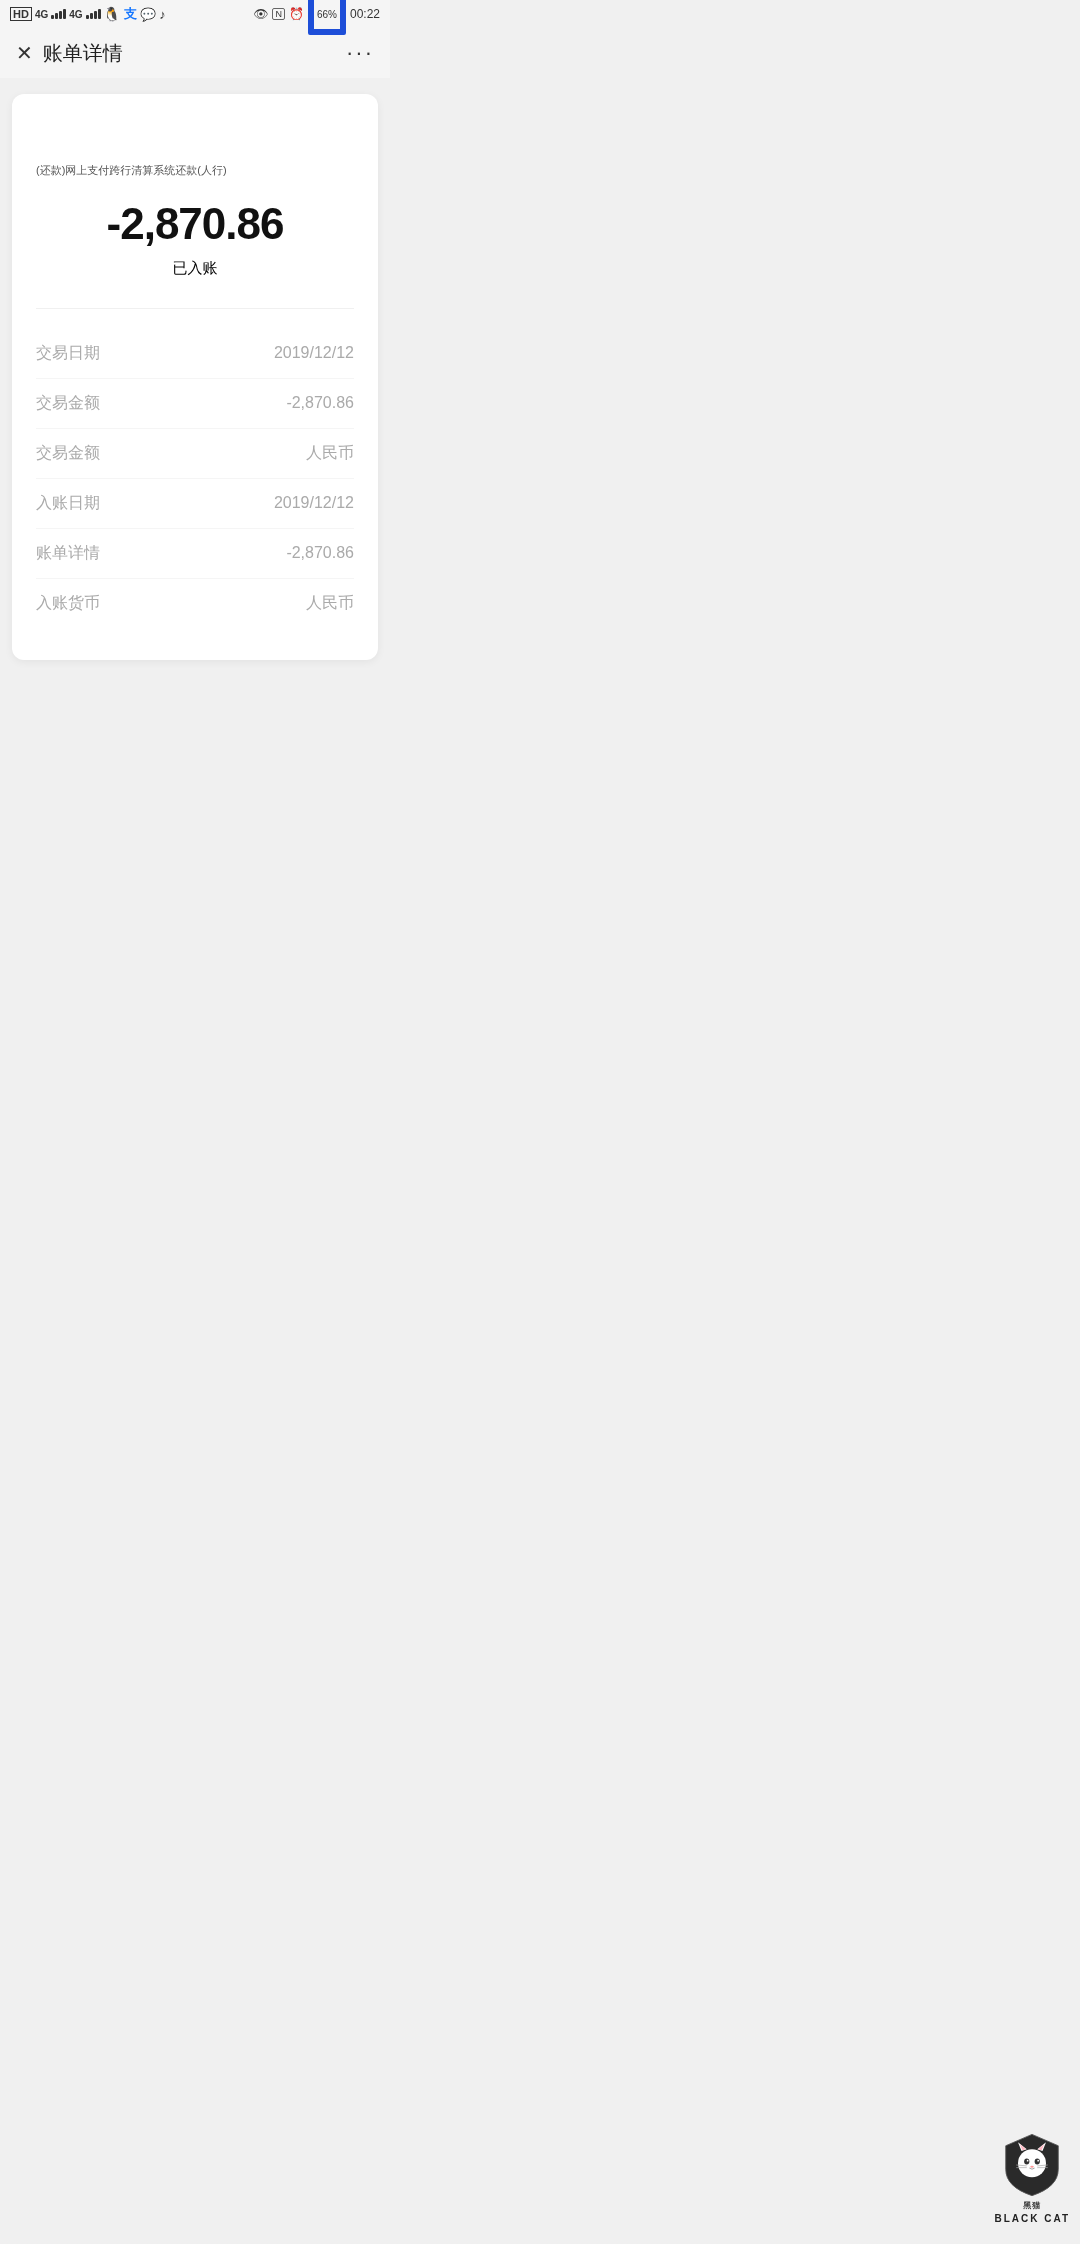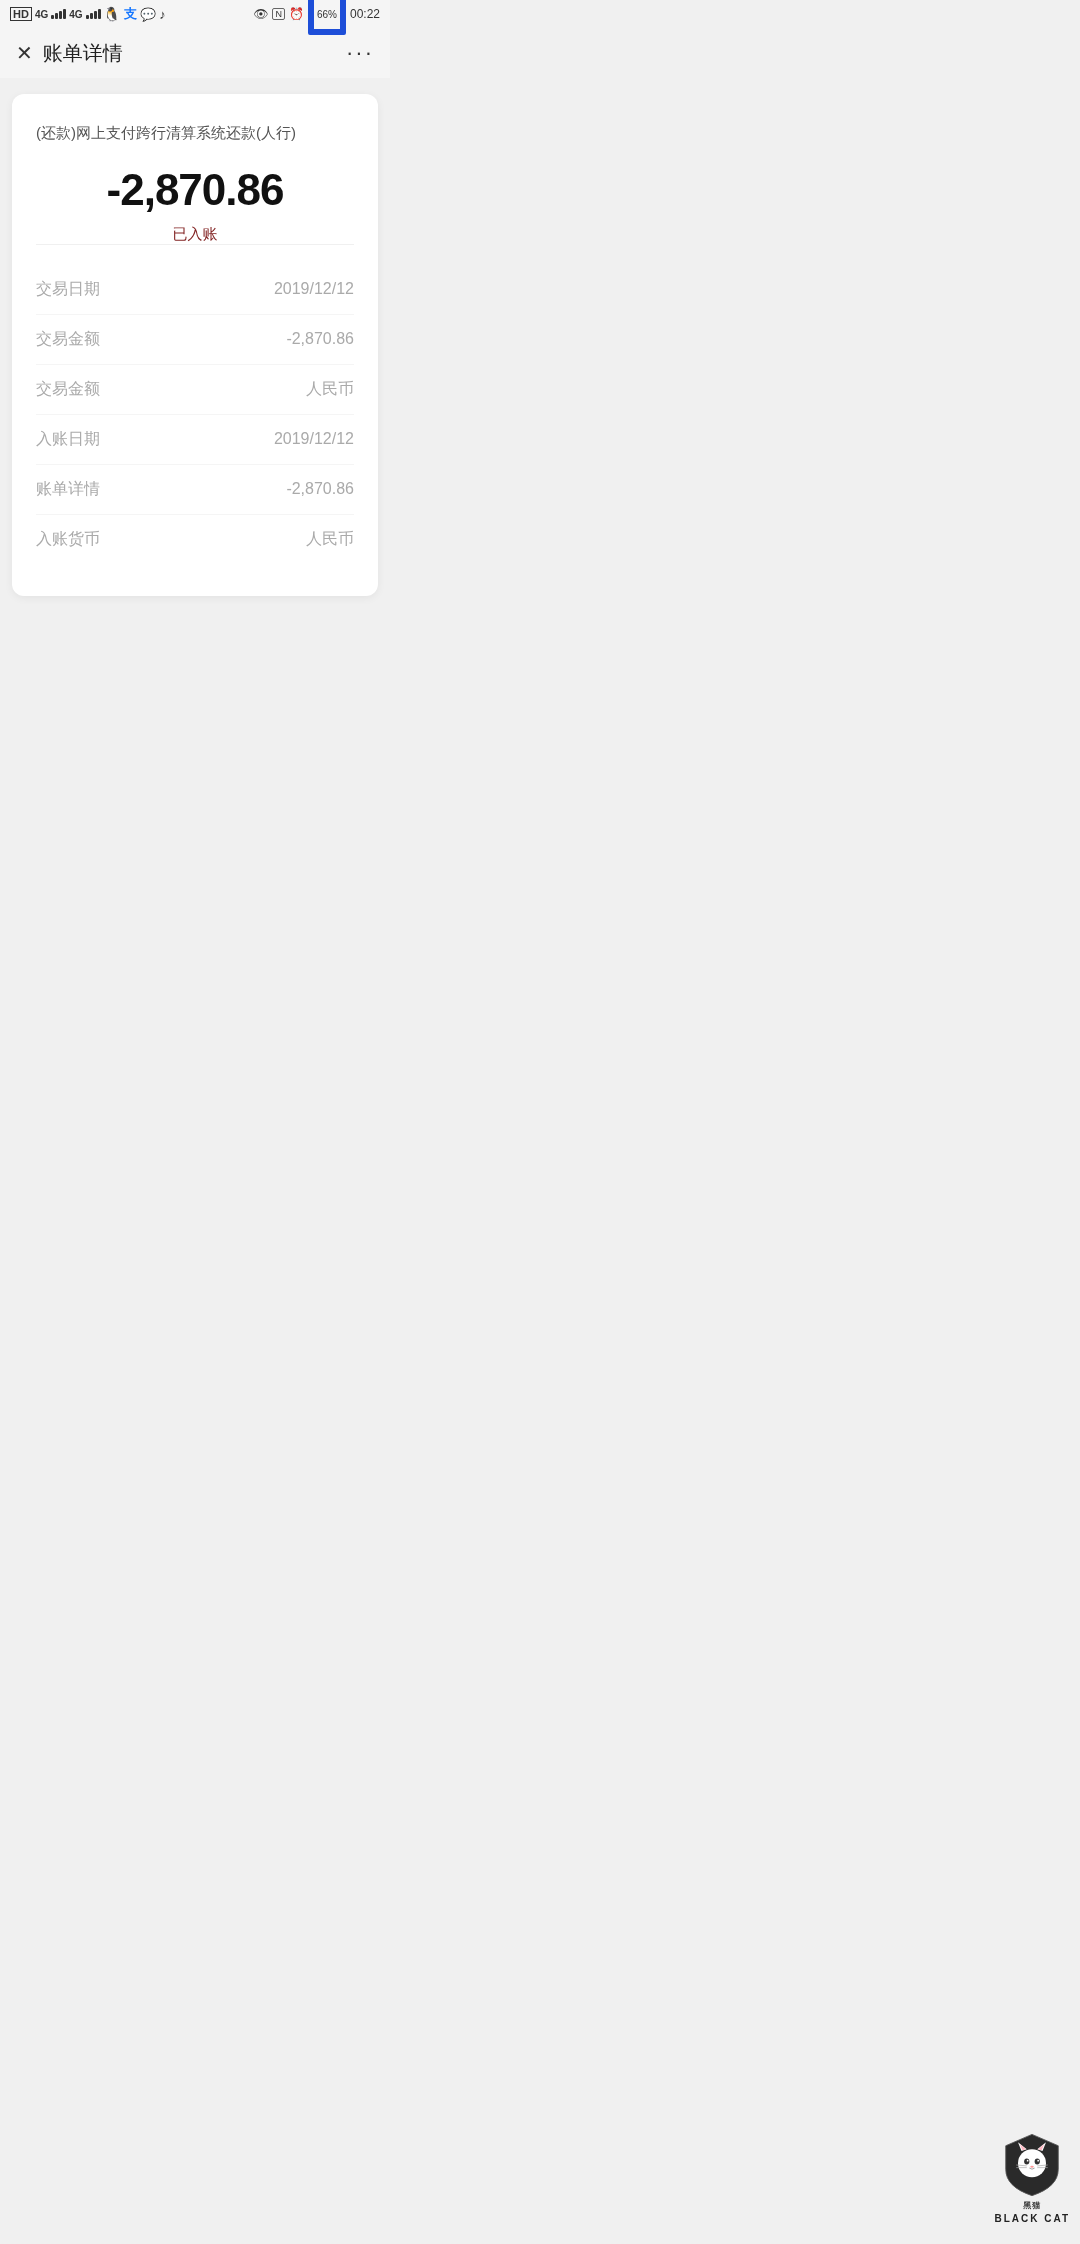--- a/index.html
+++ b/index.html
@@ -80,40 +80,42 @@
     
     .card {
       background: #fff;
       border-radius: 12px;
       margin: 16px 12px;
       padding: 28px 24px 32px;
       box-shadow: 0 2px 8px rgba(0,0,0,0.06);
     }
 
     .transaction-title {
-      font-size: 15px;
+      font-size: 11px;
       color: #555;
       line-height: 1.5;
       margin-bottom: 20px;
       text-align: left;
+      margin-top: 40px;
     }
 
     .amount {
       font-size: 44px;
       font-weight: 600;
       color: #111;
       text-align: center;
       letter-spacing: -1px;
       margin-bottom: 10px;
     }
 
     .status-text {
       font-size: 15px;
-      color: #7f1d1d;
+      color: #000000;
       text-align: center;
+      margin-bottom: 30px;
     }
 
     .divider {
       height: 1px;
       background: #f0f0f0;
       margin: 0 0 20px;
     }
 
     .detail-rows {
       display: flex;

